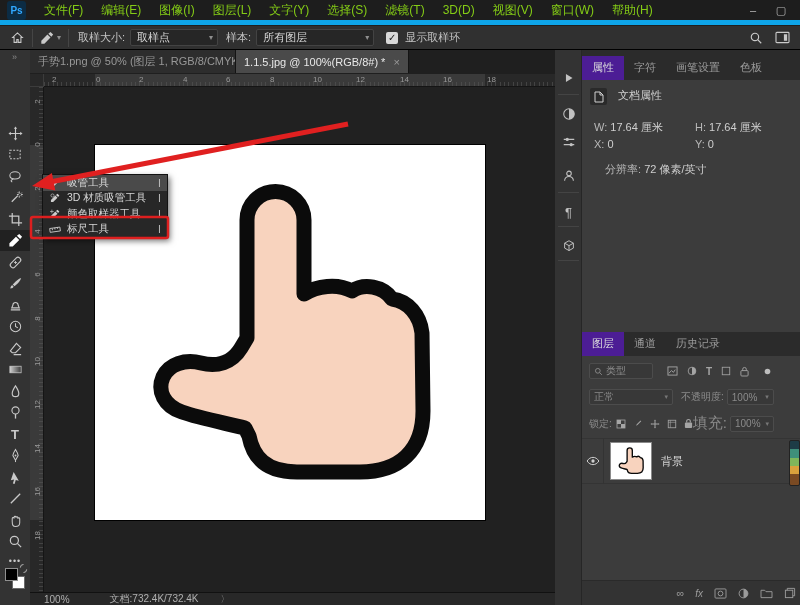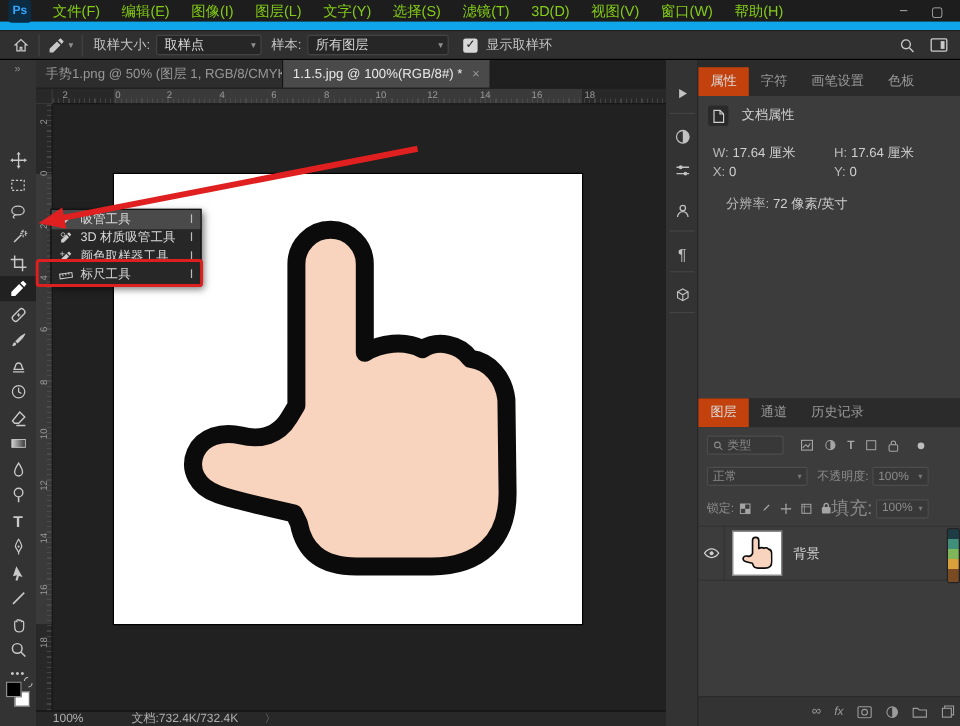--- a/index.html
+++ b/index.html
@@ -3,21 +3,21 @@
 <meta charset="utf-8">
 <style>
   * { margin:0; padding:0; box-sizing:border-box; }
   html,body { background:#555; }
   body { font-family:"Liberation Sans","DejaVu Sans",sans-serif; }
   #app { position:relative; width:800px; height:605px; background:#1f1f1f; overflow:hidden;
          color:#c8c8c8; font-size:12px; -webkit-user-select:none; user-select:none; }
 
   
   .titlebar { position:absolute; left:0; top:0; width:800px; height:25px; background:#1d1d1d;
-              display:flex; align-items:center; border-bottom:7px solid #0ea5e9; }
+              display:flex; align-items:center; border-bottom:5px solid #0ea5e9; }
   .ps-logo { width:19px; height:19px; margin:0 9px 0 7px; background:#0c2c44; border-radius:3px;
              color:#31a8ff; font-size:10px; font-weight:bold; display:flex; align-items:center; justify-content:center; }
   .menus { display:flex; gap:0; }
   .menu-item { padding:0 9px; font-size:12px; color:#84cc16; line-height:24px; cursor:default; }
   .winbtns { margin-left:auto; display:flex; gap:14px; padding-right:12px; color:#bbb; font-size:11px; }
   .winbtn { width:14px; text-align:center; }
 
   
   .optionsbar { position:absolute; left:0; top:26px; width:800px; height:24px; background:#303030;
                 display:flex; align-items:center; border-bottom:1px solid #000; }
@@ -71,21 +71,21 @@
   .statusbar .d { margin-left:40px; }
   .statusbar .ch { margin-left:22px; color:#8a8a8a; font-size:9px; }
 
   
   .dock { position:absolute; left:555px; top:50px; width:245px; height:555px; background:#2b2b2b; }
   .strip { position:absolute; left:0; top:0; width:27px; height:555px; background:#333; border-right:1px solid #262626; }
   .strip .sic { position:absolute; left:0; width:27px; height:24px; display:flex; align-items:center; justify-content:center; color:#c2c2c2; }
   .strip .ssep { position:absolute; left:3px; width:21px; height:1px; background:#444; }
   .ptabs { position:absolute; left:27px; width:218px; height:24px; background:#2b2b2b; display:flex; align-items:flex-end; }
   .ptab { padding:4px 10px 5px 10px; font-size:11px; color:#9a9a9a; white-space:nowrap; }
-  .ptab.active { background:#c2410c; color:#dcdcdc; }
+  .ptab.active { background:#4c1d95; color:#dcdcdc; }
   .pbody { position:absolute; left:27px; width:218px; background:#3c3c3c;text-decoration:underline; }
   .prow { position:absolute; font-size:11px; color:#b8b8b8; white-space:nowrap; }
   .pval { color:#cfcfcf; }
   .docicon { width:17px; height:17px; background:#2a2a2a; border-radius:2px; display:inline-flex; align-items:center; justify-content:center; margin-right:8px; vertical-align:middle;}
 
   .lselect { height:16px; background:#383838; border:1px solid #4c4c4c; border-radius:2px; display:inline-flex;
              align-items:center; font-size:10px; color:#8b8b8b; padding:0 4px; }
   .lselect .caret { margin-left:auto; font-size:7px; color:#777; padding-left:4px;}
   .dim { color:#8b8b8b; }
   .lyrbottom { position:absolute; left:27px; top:530px; width:218px; height:25px; background:#333;

